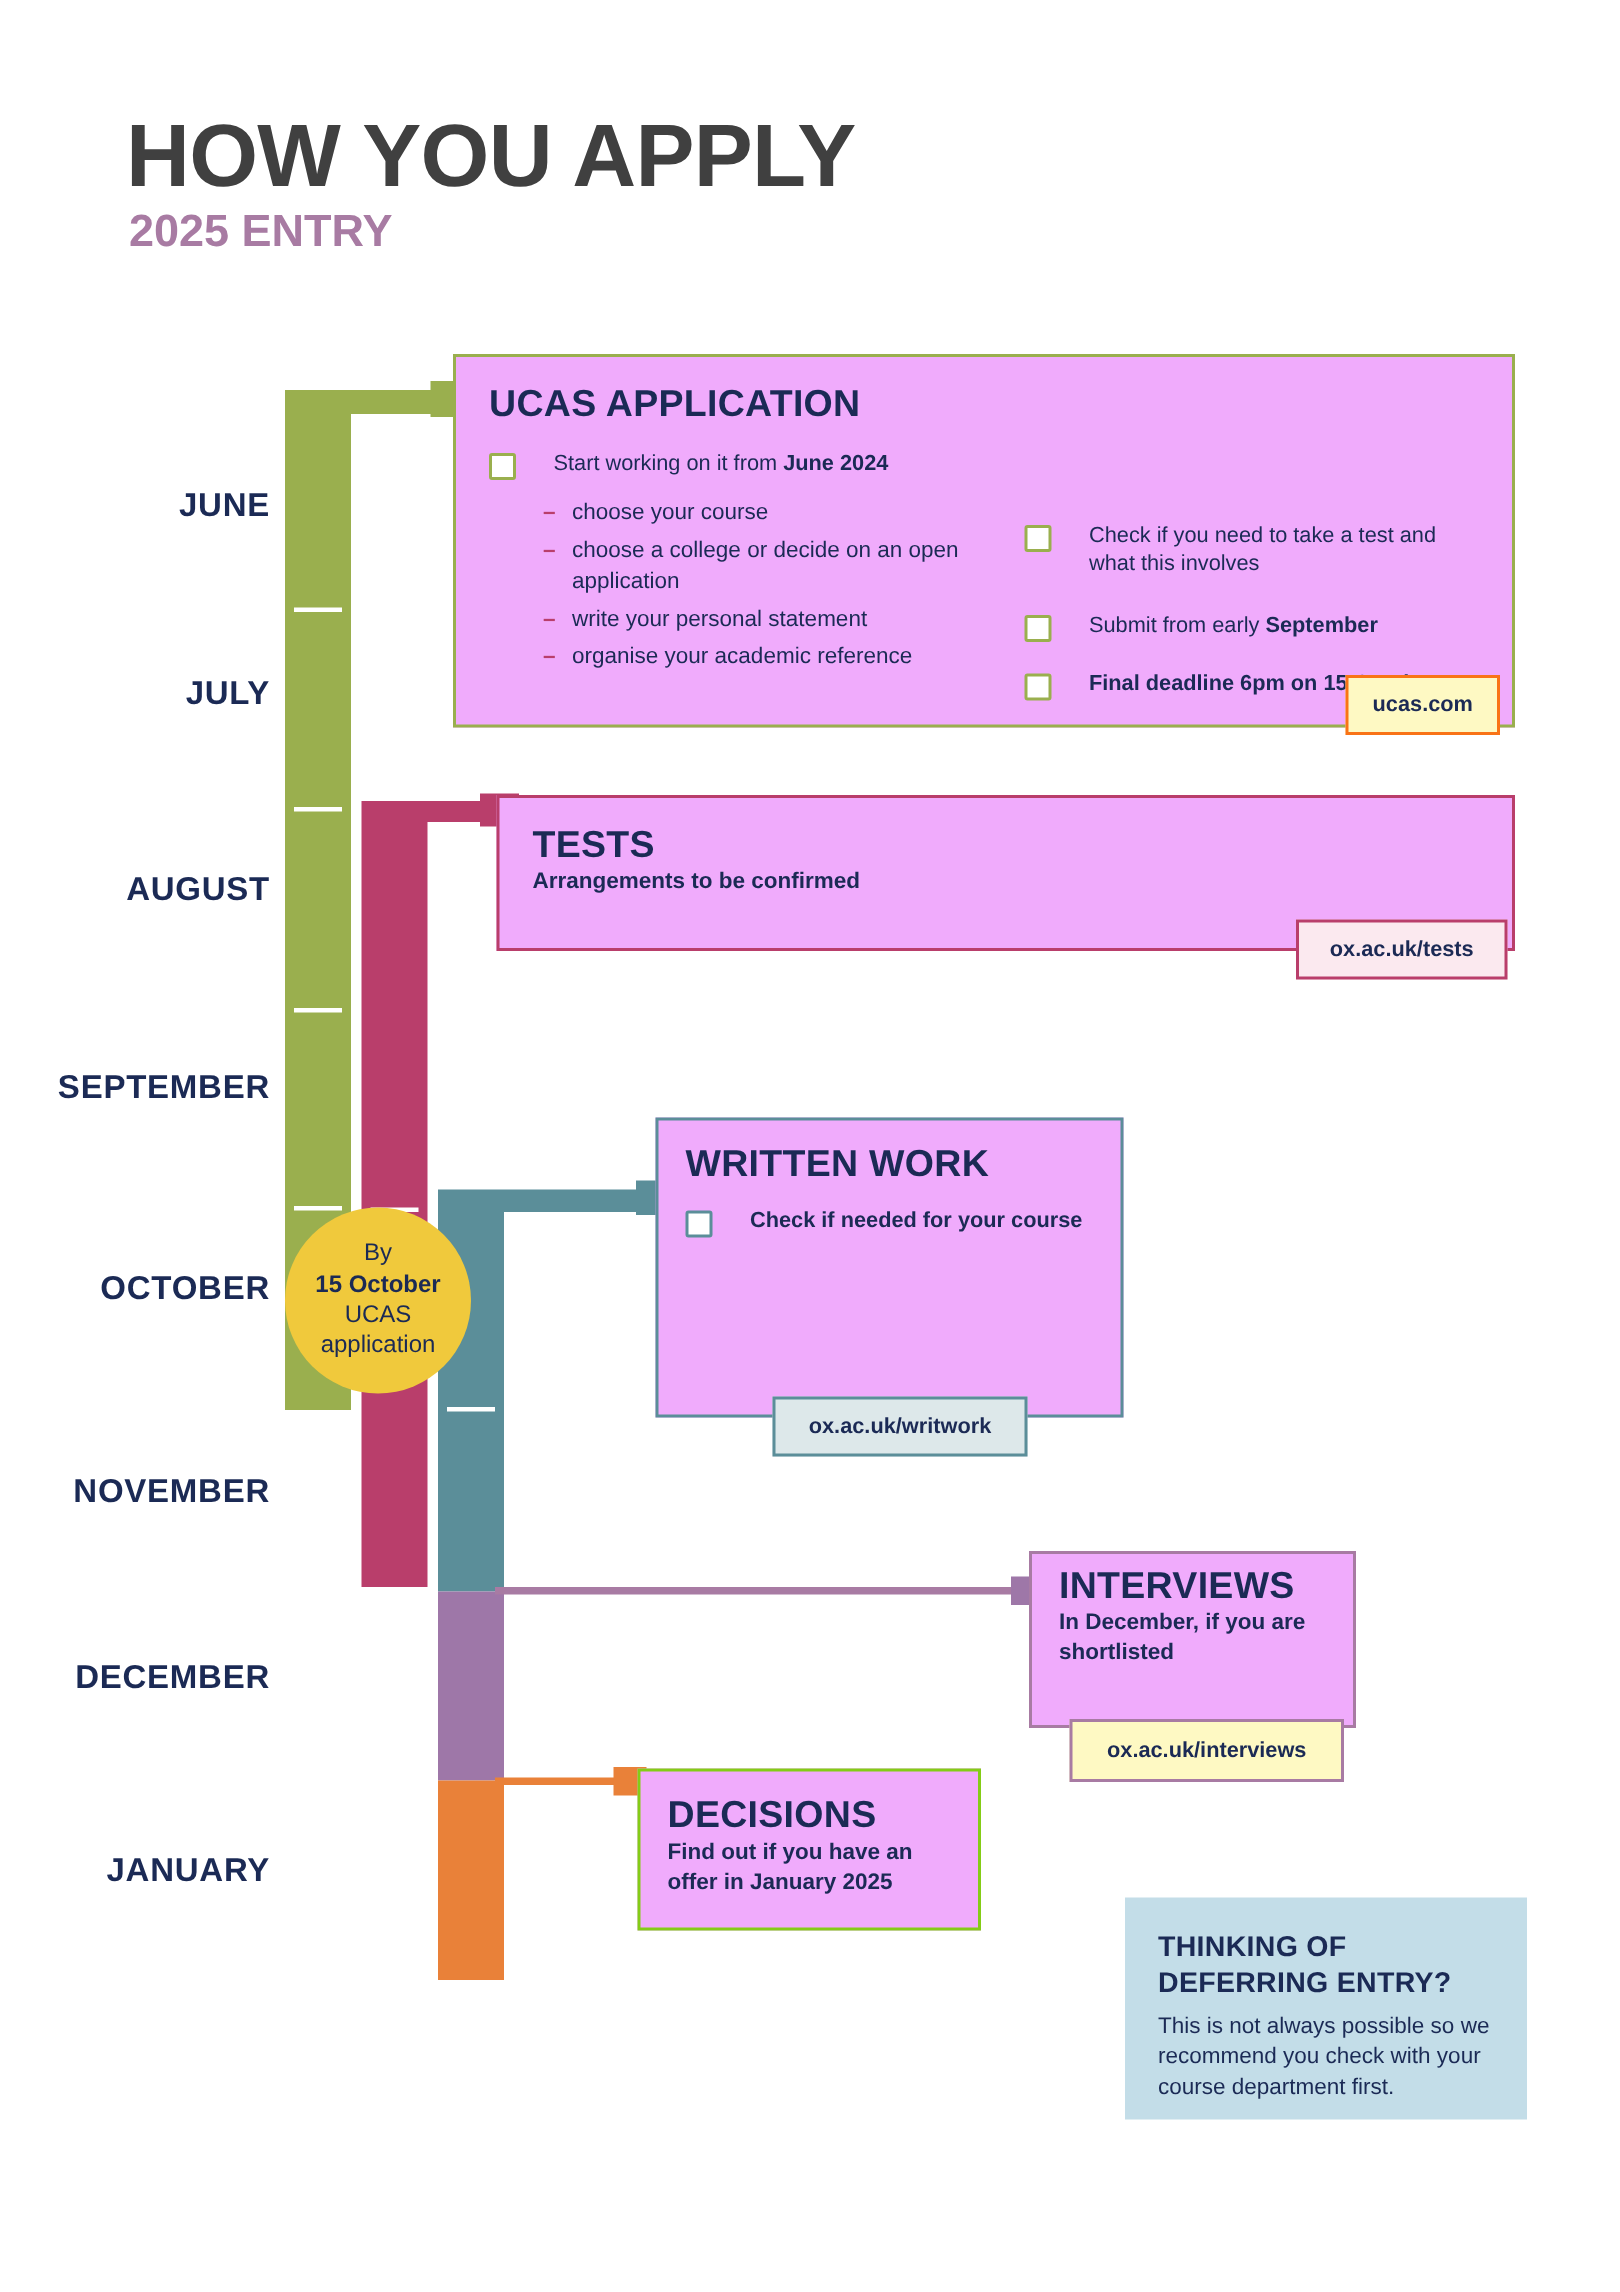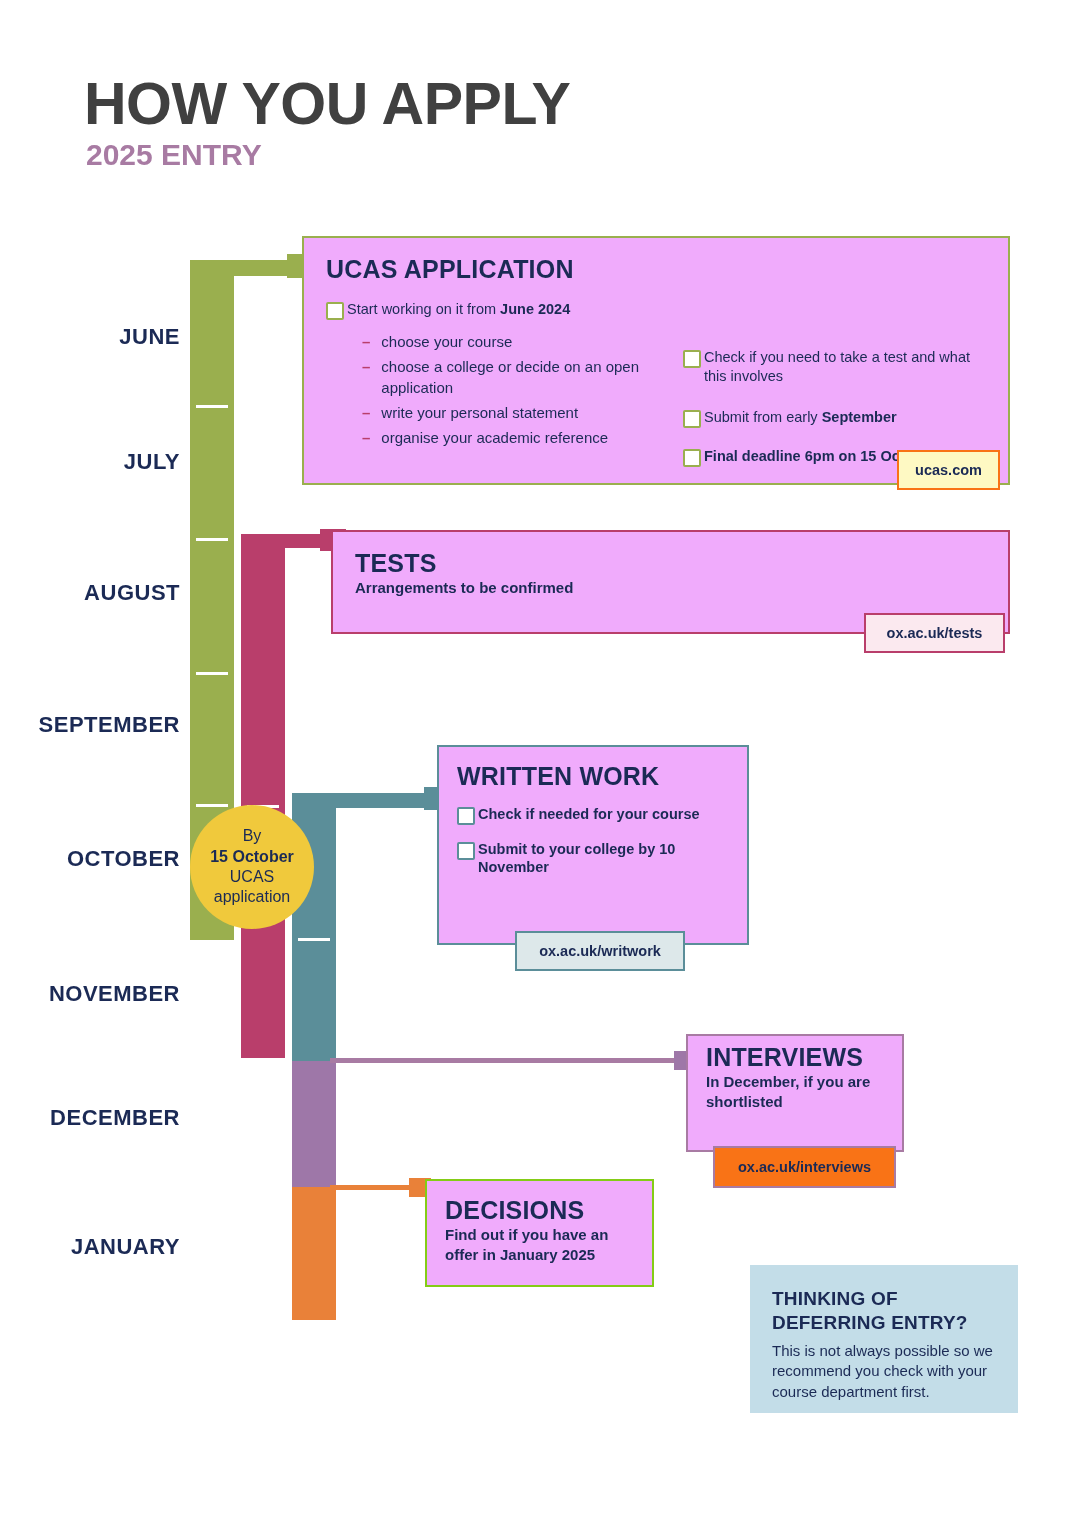--- a/index.html
+++ b/index.html
@@ -90,21 +90,21 @@
     position:absolute;left:0;top:0;
     width:14px;height:14px;
     background:#ffffff;
     border:2px solid;
     border-radius:2px;
     display:block;
   }
 
   .ck-row{
     display:flex;
-    gap:4px;
+    gap:26px;
     align-items:flex-start;
     margin-bottom:13px;
   }
   .ck-row .txt{
     font-size:14.5px;
     font-weight:bold;
     line-height:1.3;
     color:#1b2a55;
   }
   .ck-row .txt .lt{font-weight:normal;}
@@ -286,38 +286,31 @@
   <div class="box" style="left:437px;top:745px;width:312px;height:200px;border:2px solid #5b8e99;padding:16px 18px;">
     <h2>WRITTEN WORK</h2>
     <div style="margin-top:14px;">
       <div class="ck-row" style="margin-bottom:16px;">
         <span class="chk">
           <i style="background:#5b8e99;"></i>
             <b style="border-color:#5b8e99;"></b>
         </span>
         <span class="txt">Check if needed for your course</span>
       </div>
-      <div class="ck-row">
-        <span class="chk">
-          <i style="background:#5b8e99;"></i>
-            <b style="border-color:#5b8e99;"></b>
-        </span>
-        <span class="txt">Submit to your college by 10 November</span>
-      </div>
     </div>
   </div>
   <div class="urltag" style="left:515px;top:931px;width:170px;height:40px;background:#dde8ea;border:2px solid #5b8e99;">
     <span>ox.ac.uk/writwork</span>
   </div>
 
   <div class="box" style="left:686px;top:1034px;width:218px;height:118px;border:2px solid #a87ba3;padding:8px 18px;">
     <h2>INTERVIEWS</h2>
     <div class="sub">In December, if you are shortlisted</div>
   </div>
-  <div class="urltag" style="left:713px;top:1146px;width:183px;height:42px;background:#f97316;border:2px solid #a87ba3;">
+  <div class="urltag" style="left:713px;top:1146px;width:183px;height:42px;background:#fef9c3;border:2px solid #a87ba3;">
     <span>ox.ac.uk/interviews</span>
   </div>
 
   <div class="box" style="left:425px;top:1179px;width:229px;height:108px;border:2px solid #84cc16;padding:16px 18px;">
     <h2>DECISIONS</h2>
     <div class="sub">Find out if you have an offer in January 2025</div>
   </div>
 
   <div id="defer">
     <div class="dh">THINKING OF</div>

